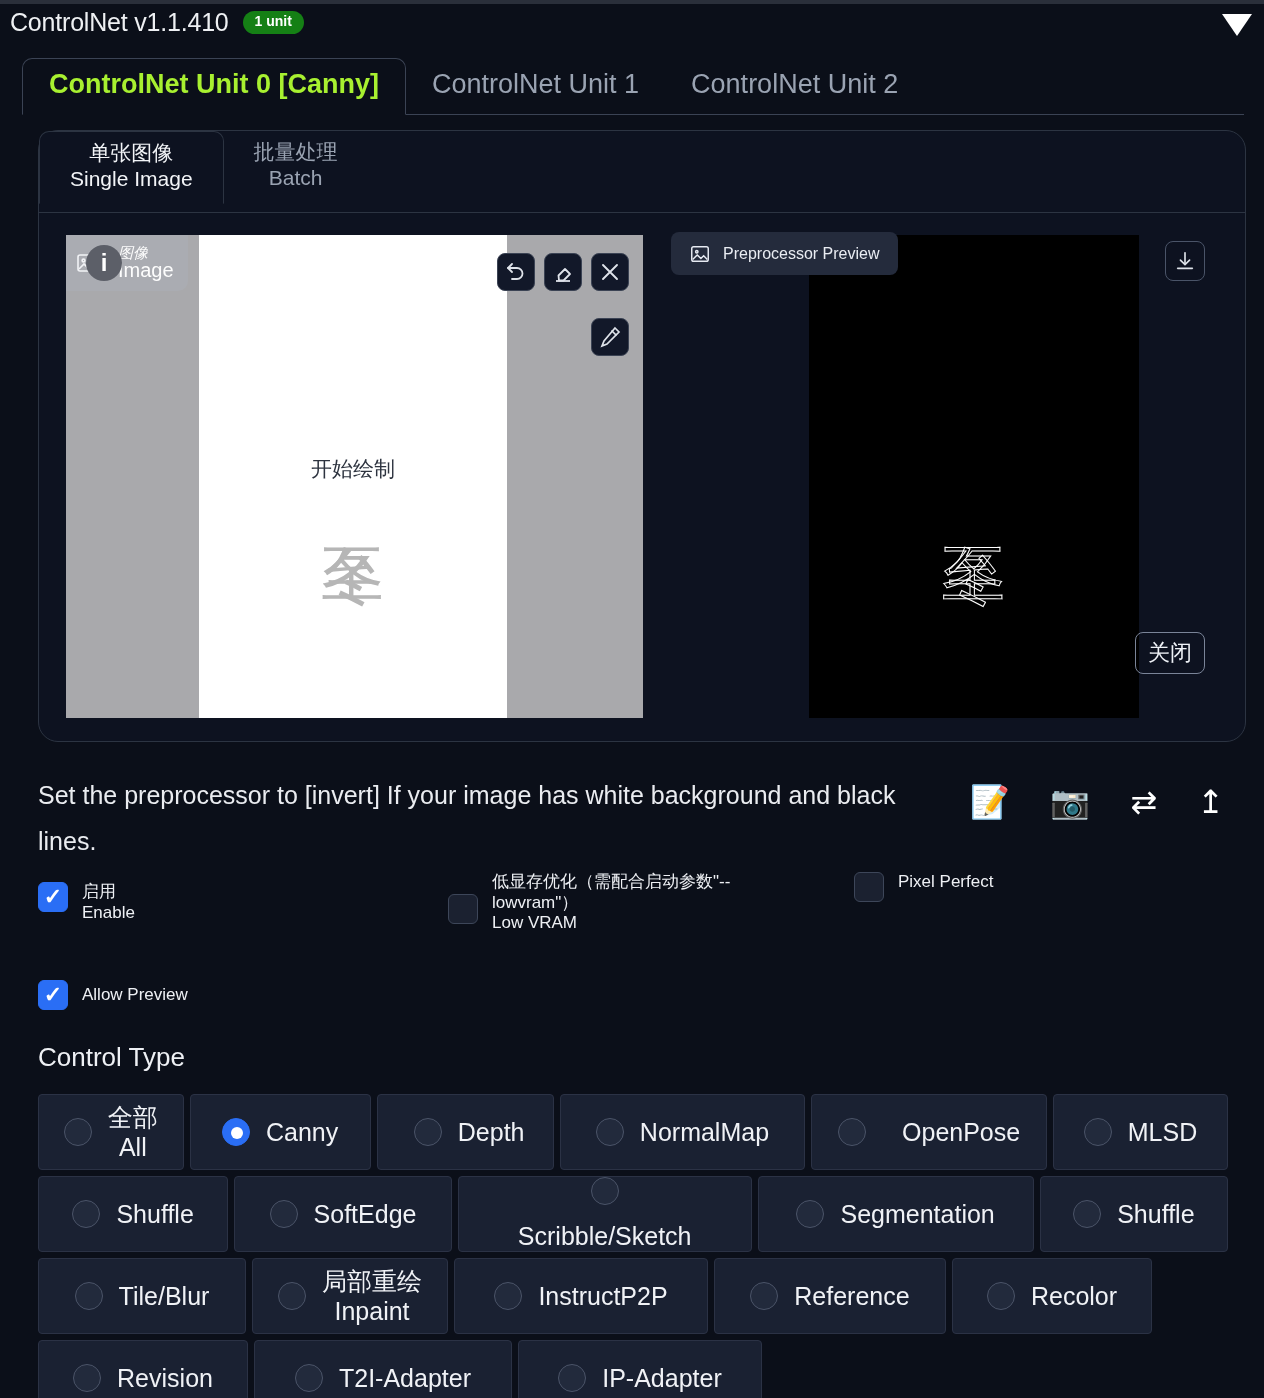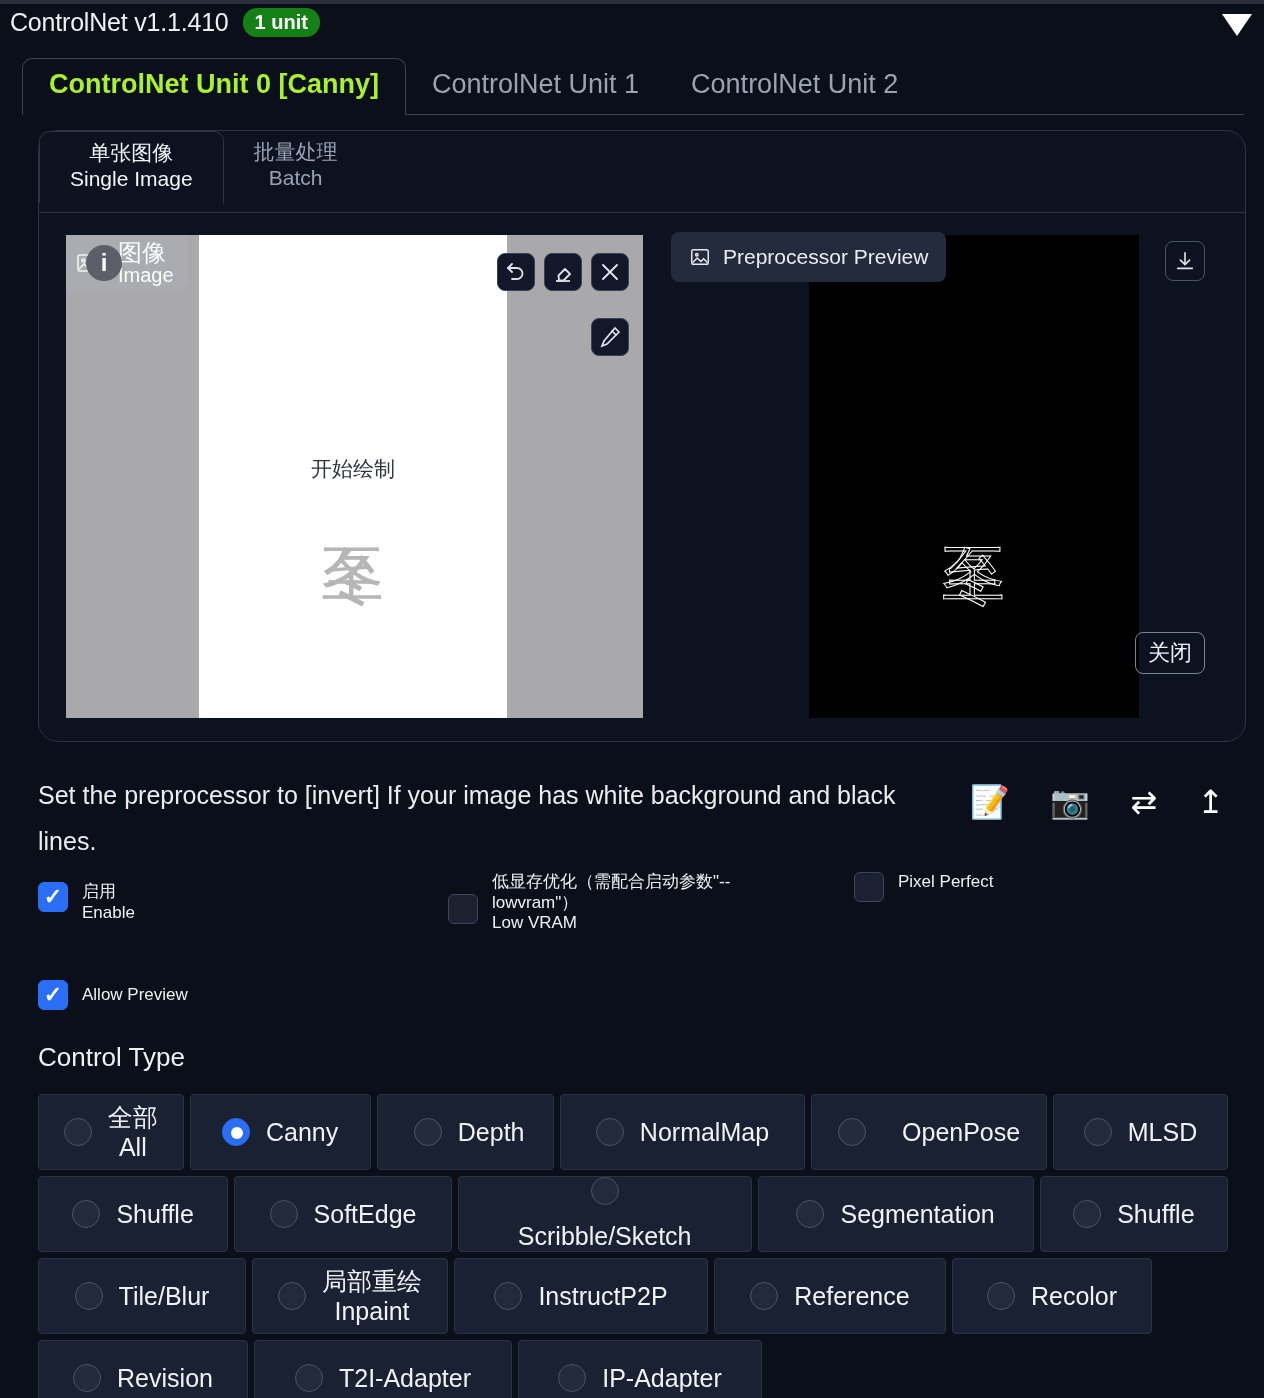--- a/index.html
+++ b/index.html
@@ -9,21 +9,21 @@
     font-family: "Liberation Sans", sans-serif;
     color: #e6e8eb;
     overflow: hidden;
   }
   .topstripe { position:absolute; top:0; left:0; width:1264px; height:4px; background:#2a2f3a; }
 
   
   .header { position:absolute; top:8px; left:10px; display:flex; align-items:center; gap:14px; }
   .app-title { font-size:25px; color:#eef0f3; letter-spacing:-0.2px; }
   .unit-badge {
-    background:#158015; color:#ffffff; font-size:20px; font-weight:bold;
+    background:#158015; color:#ffffff; font-size:14px; font-weight:bold;
     padding:3px 12px 4px; border-radius:14px; line-height:1.1;
   }
   .collapse-tri {
     position:absolute; top:14px; right:12px;
     width:0; height:0; border-left:15px solid transparent; border-right:15px solid transparent;
     border-top:22px solid #ffffff; cursor:pointer;
   }
 
   
   .unit-tabs { position:absolute; top:55px; left:22px; width:1222px; height:60px;
@@ -61,21 +61,21 @@
     background:rgba(170,172,178,0.92); border-radius:0 0 10px 0;
     display:flex; align-items:center; gap:2px; color:#fdfdfd; font-size:19px;
   }
   .src-label .pic-ico { width:26px; height:24px; flex:0 0 auto; }
   .src-label .info-dot {
     width:36px; height:36px; border-radius:50%; background:#5c5f68;
     display:flex; align-items:center; justify-content:center;
     font-size:24px; font-weight:bold; color:#ffffff; margin-left:-16px; z-index:2;
   }
   .src-label .txt { line-height:1.05; margin-left:-6px; z-index:1; }
-  .src-label .txt .cn { display:block; font-size:24px; }
+  .src-label .txt .cn { display:block; font-size:15px;font-style:italic; }
   .src-label .txt .en { display:block; font-size:20px; }
 
   .edit-toolbar { position:absolute; right:14px; top:18px; display:flex; gap:9px; }
   .edit-toolbar2 { position:absolute; right:14px; top:83px; }
   .tool-btn {
     width:38px; height:38px; border-radius:8px; background:#121829; border:1px solid #3b4354;
     display:flex; align-items:center; justify-content:center; cursor:pointer;
   }
   .tool-btn svg { width:24px; height:24px; }
 
@@ -84,23 +84,23 @@
                  justify-content:flex-start; padding-top:220px; pointer-events:none; }
   .src-caption .line1 { font-size:21px; color:#2d333f; font-family:"DejaVu Sans", sans-serif; }
   .src-caption .glyphs { font-size:62px; color:#b6b6b6; line-height:1.02; margin-top:14px;
                          font-family:"DejaVu Sans", sans-serif; writing-mode:vertical-rl;
                          letter-spacing:2px; }
 
   
   .prev-panel { position:absolute; left:618px; top:104px; width:560px; height:483px; }
   .prev-black { position:absolute; left:152px; top:0; width:330px; height:483px; background:#000000; }
   .prev-label {
-    position:absolute; left:14px; top:-3px; height:50px; padding:0 18px;
+    position:absolute; left:14px; top:-3px; height:43px; padding:0 18px;
     background:#242b3c; border-radius:8px; display:flex; align-items:center; gap:12px;
-    color:#e9ecf2; font-size:21px;
+    color:#e9ecf2; font-size:16px;
   }
   .prev-label svg { width:22px; height:22px; }
   .prev-caption { position:absolute; left:152px; top:0; width:330px; height:483px;
                   display:flex; align-items:flex-start; justify-content:center;
                   padding-top:262px; pointer-events:none; }
   .prev-caption .glyphs { font-size:62px; color:#ffffff; line-height:1.02;
                           font-family:"DejaVu Sans", sans-serif; writing-mode:vertical-rl;
                           letter-spacing:2px; -webkit-text-stroke:1px #ffffff;
                           color:transparent; }
   .dl-btn { position:absolute; right:12px; top:6px; width:40px; height:40px; border-radius:8px;

